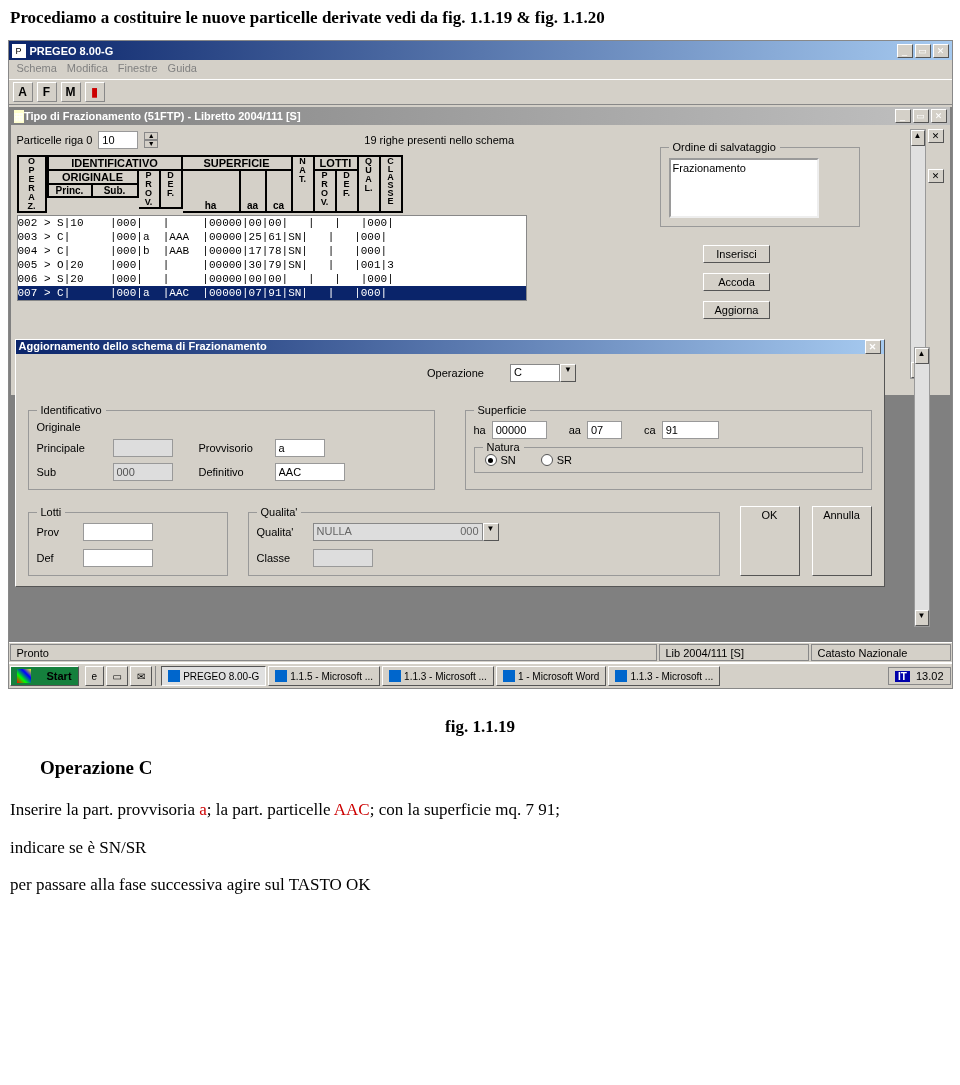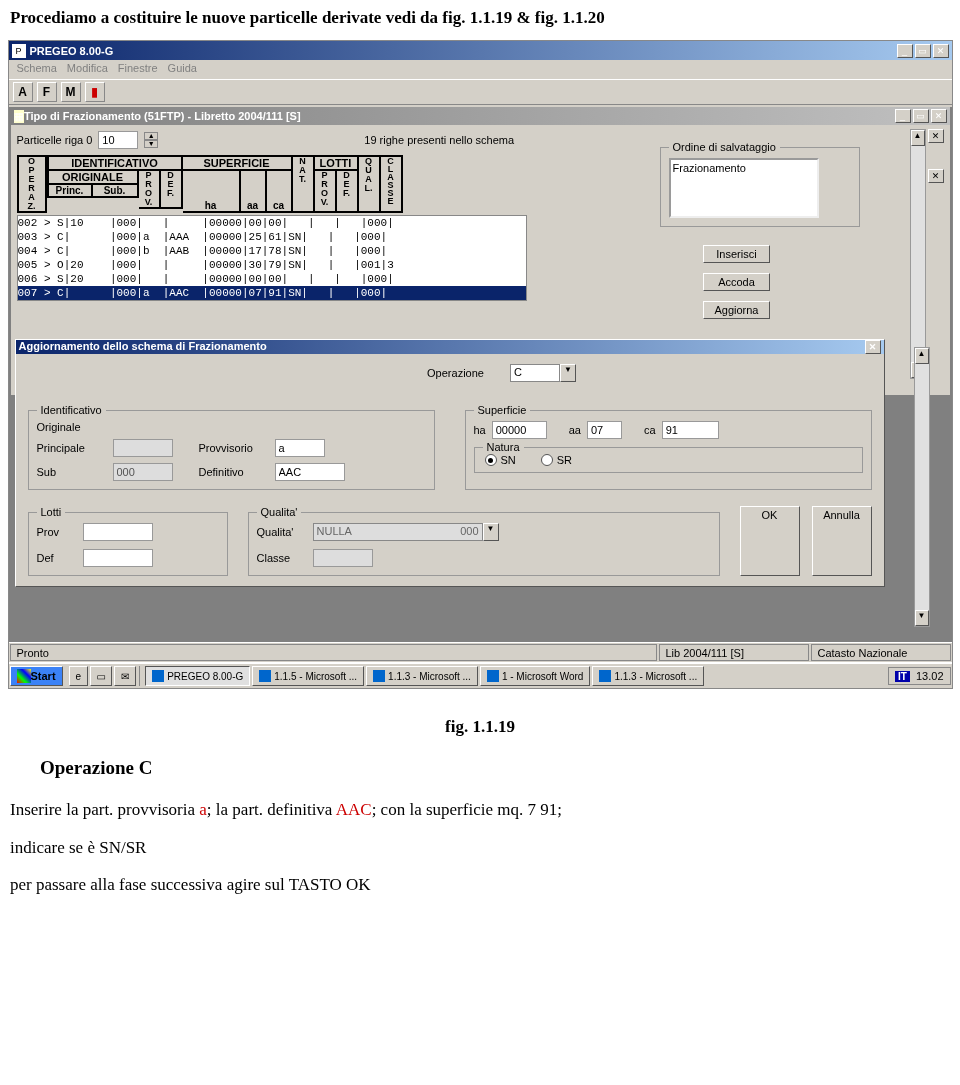--- a/index.html
+++ b/index.html
@@ -29,21 +29,21 @@
   .groupbox .legend { position:absolute; top:-7px; left:8px; background:#d4d0c8; padding:0 4px; font-size:11px;}
   .listbox { background:#fff; border:2px inset #eee; width:150px; height:60px; padding:2px; font-size:11px;}
   .btn { background:#d4d0c8; border:1px solid #000; border-top-color:#fff; border-left-color:#fff; border-right-color:#555; border-bottom-color:#555; padding:2px 10px; font-size:11px; min-width:60px; text-align:center; cursor:default;}
   .datarow { font-family: "Courier New", monospace; font-size:11px; white-space:pre; line-height:14px;}
   .datarow.selected { background:#0a246a; color:#fff; }
   .scrollbar-v { width:16px; background:#e0e0e0; border:1px solid #999; display:flex; flex-direction:column; justify-content:space-between;}
   .scrollbar-v .arr { height:16px; background:#d4d0c8; border:1px solid #fff; border-right-color:#555; border-bottom-color:#555; font-size:8px; text-align:center;}
   .statusbar { background:#d4d0c8; height:20px; border-top:1px solid #fff; display:flex; font-size:11px;}
   .statusbar .cell { border:1px solid #888; padding:2px 6px; margin:1px;}
   .taskbar { background:#d4d0c8; height:26px; display:flex; align-items:center; padding:1px; border-top:2px solid #fff; font-size:11px;}
-  .startbtn { background:#3b82f6; border:1px solid #fff; border-right-color:#555; border-bottom-color:#555; padding:2px 6px; font-weight:bold; display:flex; align-items:center; gap:0;}
+  .startbtn { background:#15803d; border:1px solid #fff; border-right-color:#555; border-bottom-color:#555; padding:2px 6px; font-weight:bold; display:flex; align-items:center; gap:16px;}
   .taskbtn { background:#d4d0c8; border:1px solid #fff; border-right-color:#555; border-bottom-color:#555; padding:2px 6px; margin-left:2px; height:20px; display:flex; align-items:center; gap:3px; font-size:10px; max-width:130px; overflow:hidden;}
   .taskbtn.pressed { border:1px solid #555; border-right-color:#fff; border-bottom-color:#fff; background:#e0e0e0;}
   .tray { margin-left:auto; border:1px solid #888; padding:2px 6px; display:flex; gap:6px; align-items:center;}
   .dialog { background:#d4d0c8; border:1px solid #555; border-top-color:#fff; border-left-color:#fff; width:870px; }
   .dialog .dlg-title { background:linear-gradient(to right,#0a246a,#a6caf0); color:#fff; height:14px; display:flex; padding:0 3px; font-weight:bold; font-size:11px;}
   .dialog .dlg-body { padding:10px 12px;}
   .radio { width:12px; height:12px; border-radius:50%; background:#fff; border:1px solid #555; display:inline-flex; align-items:center; justify-content:center;}
   .radio .dot { width:5px; height:5px; background:#000; border-radius:50%;}
   .combobox { display:flex; }
   .combobox .cb-text { background:#fff; border:1px solid #888; height:18px; padding:1px 3px; font-size:11px;}
@@ -327,16 +327,16 @@
     <div class="tray">
       <span style="background:#00a; color:#fff; padding:0 3px; font-weight:bold; font-size:10px;">IT</span>
       <span>13.02</span>
     </div>
   </div>
 </div>
 
 <div class="fig-caption">fig. 1.1.19</div>
 <div class="section-heading">Operazione C</div>
 <p class="body-text">
-  <span>Inserire la part. provvisoria </span><span class="red">a</span><span>; la part. definitiva  </span><span class="red">AAC</span><span>; con la superficie mq.  7 91;</span>
+  <span>Inserire la part. provvisoria </span><span class="red">a</span><span>; la part. particelle  </span><span class="red">AAC</span><span>; con la superficie mq.  7 91;</span>
 </p>
 <p class="body-text">indicare se è SN/SR</p>
 <p class="body-text" style="">per passare alla fase successiva agire sul TASTO OK</p>
 
 </body></html>

